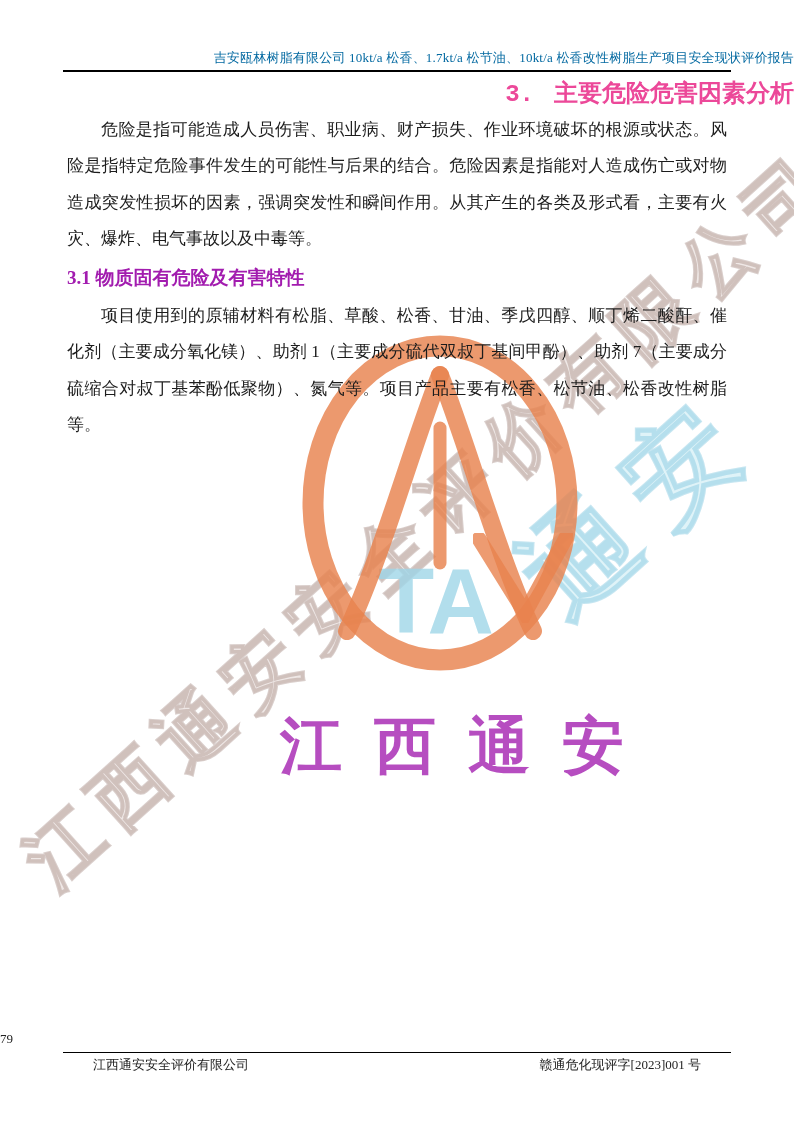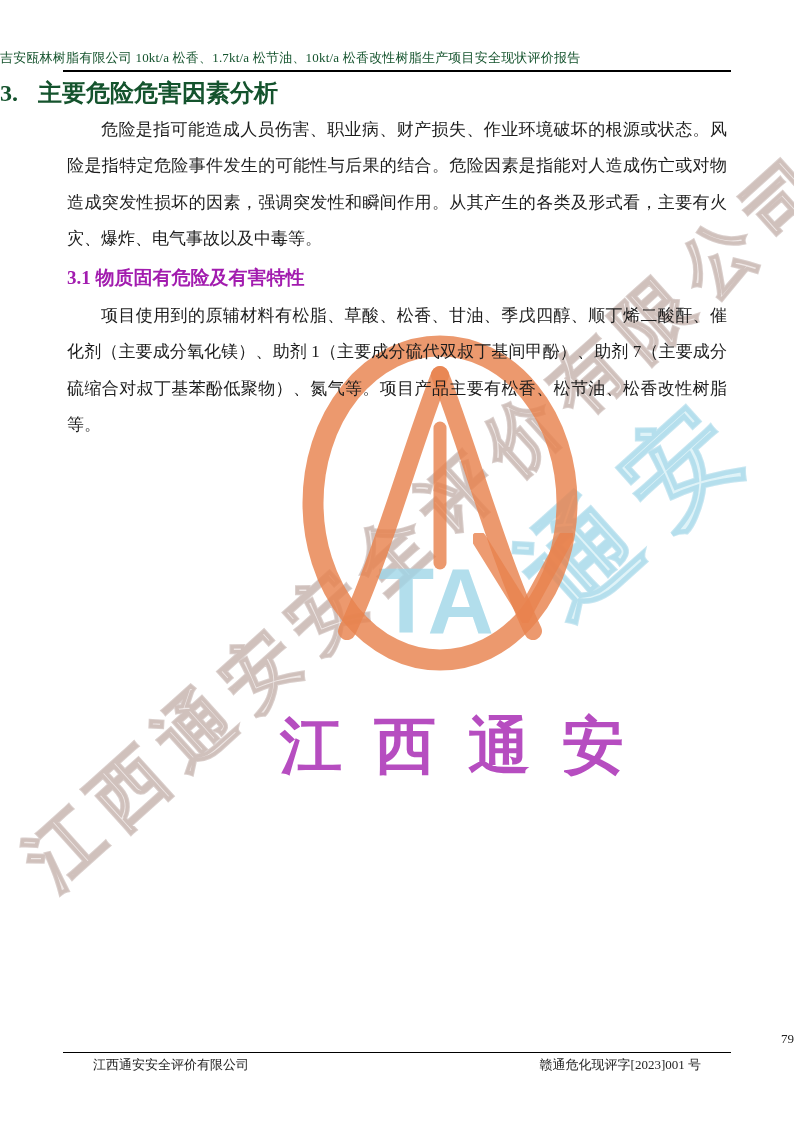--- a/index.html
+++ b/index.html
@@ -8,51 +8,51 @@
     width:794px;height:1123px;
     margin:0 auto;
     background:#ffffff;
     overflow:hidden;
     font-family:"Liberation Serif","DejaVu Serif",serif;
     color:#1c1c1c;
   }
   
   .doc-header{
     position:absolute;top:49px;left:0;width:100%;
-    text-align:left;font-size:13px;letter-spacing:.2px;color:#14532d;
+    text-align:right;font-size:13px;letter-spacing:.2px;color:#0369a1;
   }
   .header-rule{
     position:absolute;top:70px;left:63px;right:63px;
     border-top:2px solid #000;
   }
   
   .doc-title{
     position:absolute;top:77px;left:0;width:100%;
-    text-align:left;
-    font-family:Liberation Serif, serif;
-    font-weight:bold;font-size:24px;color:#14532d;
+    text-align:right;
+    font-family:Liberation Mono, monospace;
+    font-weight:bold;font-size:24px;color:#ec4899;
   }
   .doc-title .num{margin-right:20px;}
   
   .doc-body{
     position:absolute;top:112px;left:67px;width:660px;
     font-size:17px;line-height:36.4px;
     text-align:justify;
     z-index:1;
   }
   .doc-body p{margin:0;text-indent:2em;}
   .section-heading{
     font-family:"Liberation Serif","DejaVu Serif",serif;
     font-weight:bold;font-size:19px;line-height:36.4px;
     margin:2px 0;color:#a21caf;
   }
   
   .page-number{
     position:absolute;top:1031px;left:0;width:100%;
-    text-align:right;font-size:13px;color:#222;
+    text-align:left;font-size:13px;color:#222;
   }
   .footer-rule{
     position:absolute;top:1052px;left:63px;right:63px;
     border-top:1.5px solid #000;
   }
   .footer-row{
     position:absolute;top:1056px;left:67px;right:67px;
     display:flex;justify-content:space-between;
     padding:0 26px;box-sizing:border-box;
     font-size:13px;color:#222;

